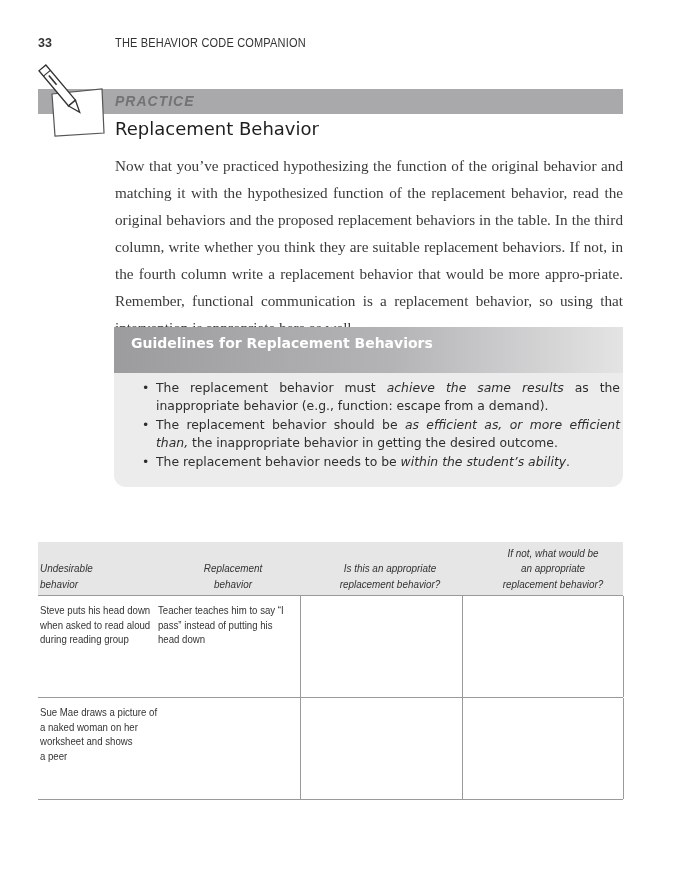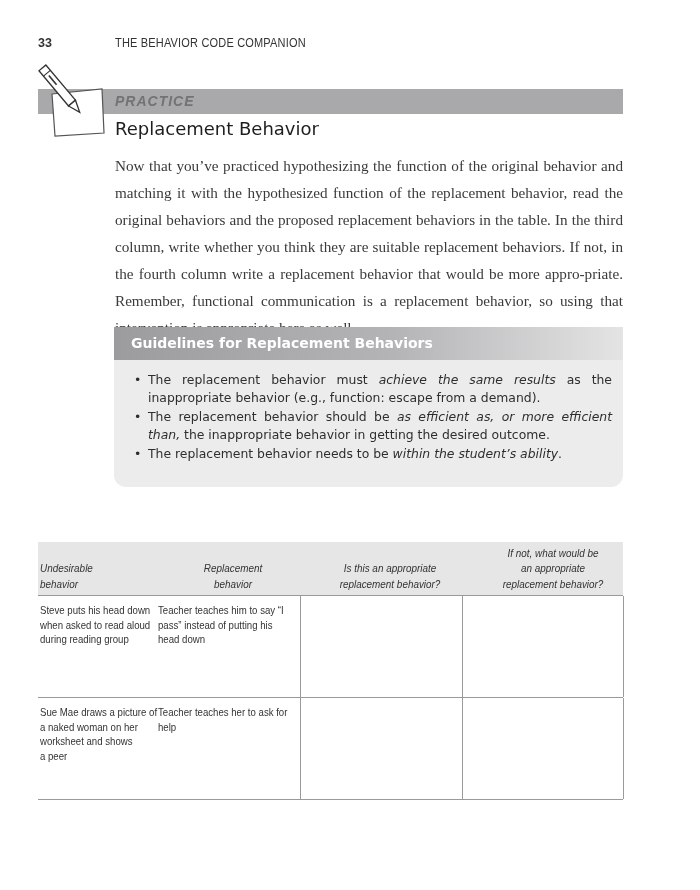--- a/index.html
+++ b/index.html
@@ -12,23 +12,23 @@
     .running-head .book { position: absolute; left: 77px; top: 0; white-space: nowrap; letter-spacing: 0.2px; transform: scaleX(0.88); transform-origin: left; }
 
     .practice-bar { position: absolute; left: 38px; top: 89px; width: 585px; height: 25px; background: #a9a8ab; }
     .practice-label { position: absolute; left: 115px; top: 93px; font-family: "Liberation Sans", sans-serif; font-weight: bold; font-style: italic; font-size: 14px; color: #737373; letter-spacing: 1px; }
     .pencil { position: absolute; left: 38px; top: 56px; width: 70px; height: 82px; }
     .section-title { position: absolute; left: 115px; top: 118px; font-family: "DejaVu Sans", sans-serif; font-size: 18px; color: #1e1e1e; }
 
     .intro { position: absolute; left: 115px; top: 152px; width: 508px; font-family: "Liberation Serif", serif; font-size: 15.2px; line-height: 27px; color: #3a3a3a; text-align: justify; margin: 0; }
 
     .guidelines { position: absolute; left: 114px; top: 327px; width: 509px; height: 160px; background: #ececec; border-radius: 0 0 12px 12px; }
-    .guidelines .head { height: 33px; background: linear-gradient(to right, #9c9b9e 0%, #b4b3b6 55%, #e4e4e4 100%); }
+    .guidelines .head { height: 46px; background: linear-gradient(to right, #9c9b9e 0%, #b4b3b6 55%, #e4e4e4 100%); }
     .guidelines .head span { position: absolute; left: 17px; top: 8px; font-family: "DejaVu Sans", sans-serif; font-weight: bold; font-size: 14px; color: #ffffff; }
-    .guidelines ul { list-style: none; margin: 4px; padding: 0; position: absolute; left: 14px; top: 40px; width: 480px; }
+    .guidelines ul { list-style: none; margin: 12px; padding: 0; position: absolute; left: 14px; top: 40px; width: 480px; }
     .guidelines li { position: relative; padding-left: 16px; font-family: "DejaVu Sans", sans-serif; font-size: 12.4px; line-height: 18.4px; color: #2e2e2e; text-align: justify; }
     .guidelines li::before { content: "•"; position: absolute; left: 2px; top: 0; }
     .guidelines li em { font-style: italic; }
 
     .table { position: absolute; left: 38px; top: 542px; width: 585px; }
     .thead { position: relative; height: 53px; background: #e6e6e6; border-bottom: 1.5px solid #9a9a9a; }
     .th { position: absolute; font-family: "Liberation Sans", sans-serif; font-style: italic; font-size: 11px; line-height: 15.5px; color: #333; transform: scaleX(0.9); }
     .th.c1 { left: 2px; bottom: 3px; text-align: left; transform-origin: left; }
     .th.c2 { left: 140px; width: 110px; bottom: 3px; text-align: center; }
     .th.c3 { left: 282px; width: 140px; bottom: 3px; text-align: center; }
@@ -100,23 +100,20 @@
       </div>
     <div class="cell c4">
         <div class="txt"></div>
       </div>
   </div>
   <div class="row">
     <div class="cell c1">
         <div class="txt" style="white-space: pre-line;">Sue Mae draws a picture of a naked woman on her worksheet and shows
 a peer</div>
       </div>
-    <div class="cell c2">
-        <div class="txt">Teacher teaches her to ask for help</div>
-      </div>
     <div class="cell c3">
         <div class="txt"></div>
       </div>
     <div class="cell c4">
         <div class="txt"></div>
       </div>
   </div>
 </div>
 
 </body></html>

